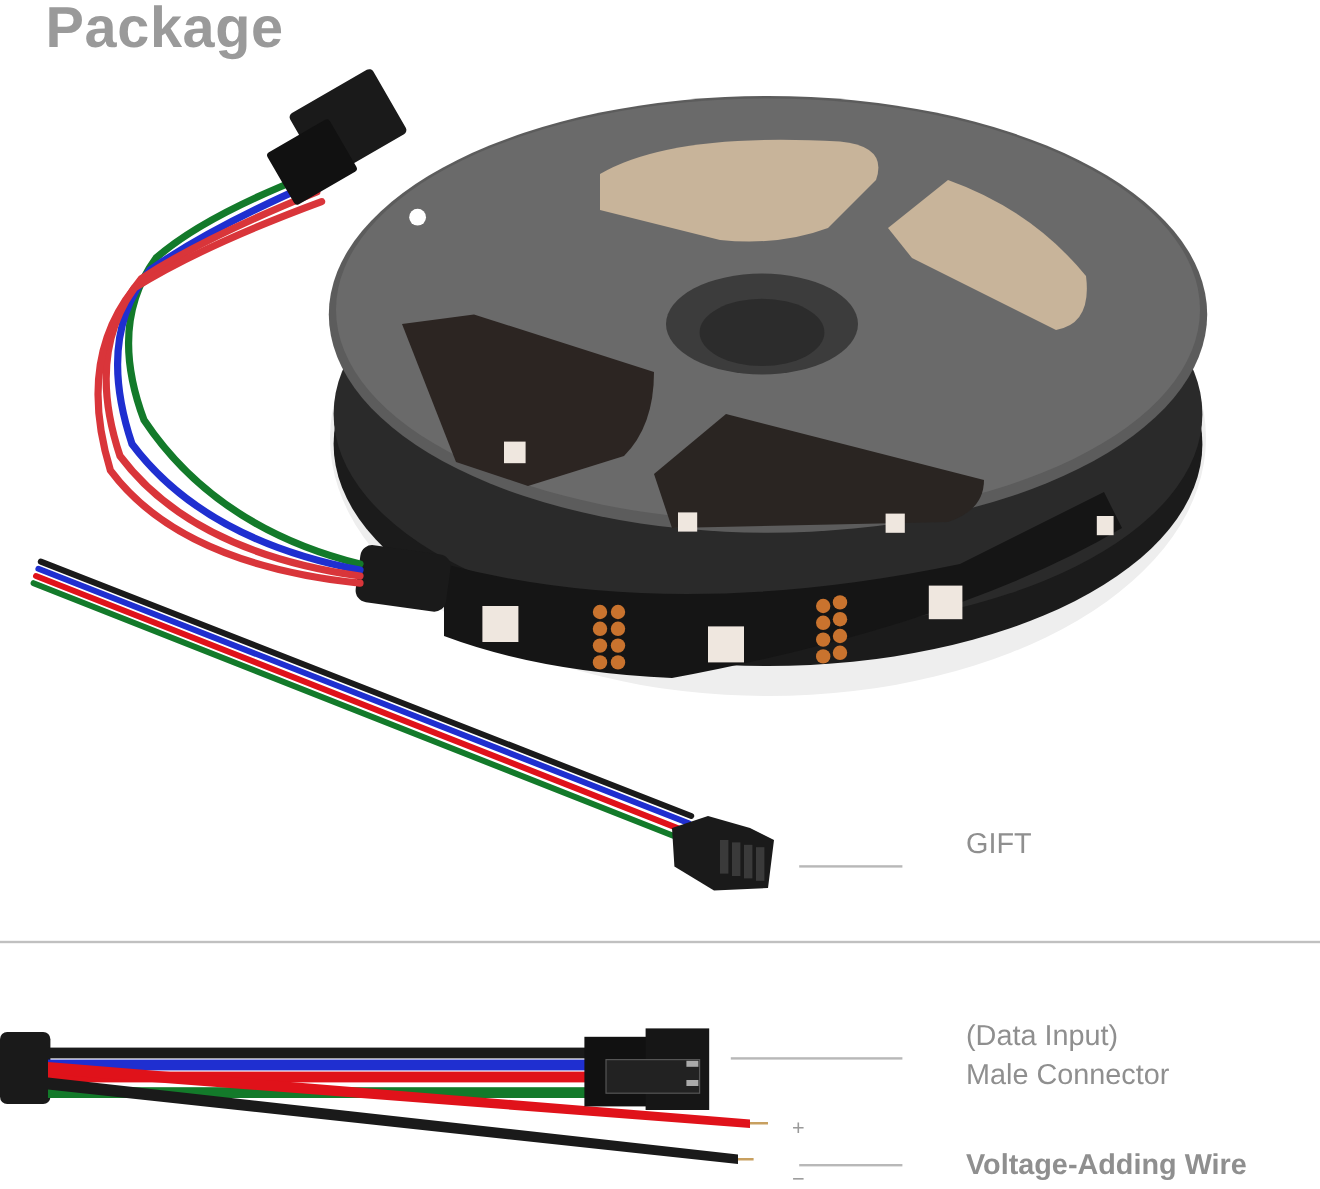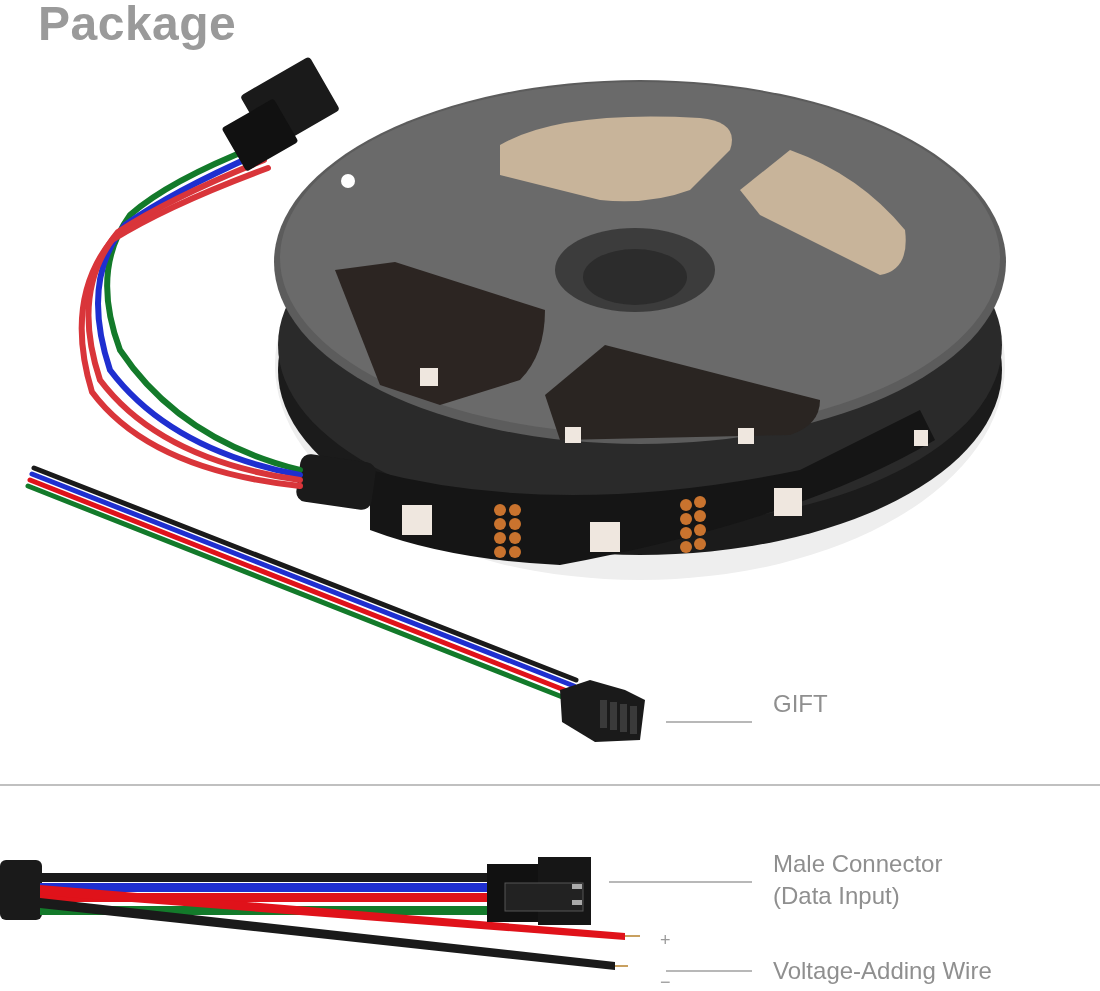--- a/index.html
+++ b/index.html
@@ -1,21 +1,21 @@
 <!DOCTYPE html>
 <html><head>
 <meta charset="utf-8">
 <style>
   html, body { margin: 0; padding: 0; background: #ffffff; }
   body { width: 1100px; height: 991px; position: relative; overflow: hidden;
          font-family: "Liberation Sans", sans-serif; }
   .title { position: absolute; left: 38px; top: -4px; font-size: 48px; font-weight: bold;
            color: #9a9a9a; letter-spacing: 0.5px; margin: 0; }
   .scene { position: absolute; left: 0; top: 0; width: 1100px; height: 991px; }
-  .label { position: absolute; color: #8f8f8f; font-size: 24px; line-height: 32px; }
+  .label { position: absolute; color: #8f8f8f; font-size: 24px; line-height: 32px; margin-left: 32px; }
   .leader { position: absolute; height: 2px; background: #b8b8b8; }
   .divider { position: absolute; left: 0; top: 784px; width: 1100px; height: 2px; background: #c0c0c0; }
   .sign { position: absolute; color: #9a9a9a; font-size: 18px; }
 </style>
 </head>
 <body>
 
 <div class="scene">
 <svg width="1100" height="991" viewBox="0 0 1100 991" xmlns="http://www.w3.org/2000/svg">
 
@@ -121,20 +121,20 @@
 
 <div class="leader" style="left:666px; top:721px; width:86px;"></div>
 <div class="label" style="left:773px; top:688px;">
   <div>GIFT</div>
 </div>
 
 <div class="divider"></div>
 
 <div class="leader" style="left:609px; top:881px; width:143px;"></div>
 <div class="label" style="left:773px; top:848px;">
+  <div>(Data Input)</div>
   <div>Male Connector</div>
-  <div>(Data Input)</div>
 </div>
 
 <span class="sign" style="left:660px; top:930px;">+</span>
 <span class="sign" style="left:660px; top:972px;">−</span>
 <div class="leader" style="left:666px; top:970px; width:86px;"></div>
-<div class="label" style="left:773px; top:955px;">Voltage-Adding Wire</div>
+<div class="label" style="left:773px; top:955px;font-weight:bold;">Voltage-Adding Wire</div>
 
 </body></html>

